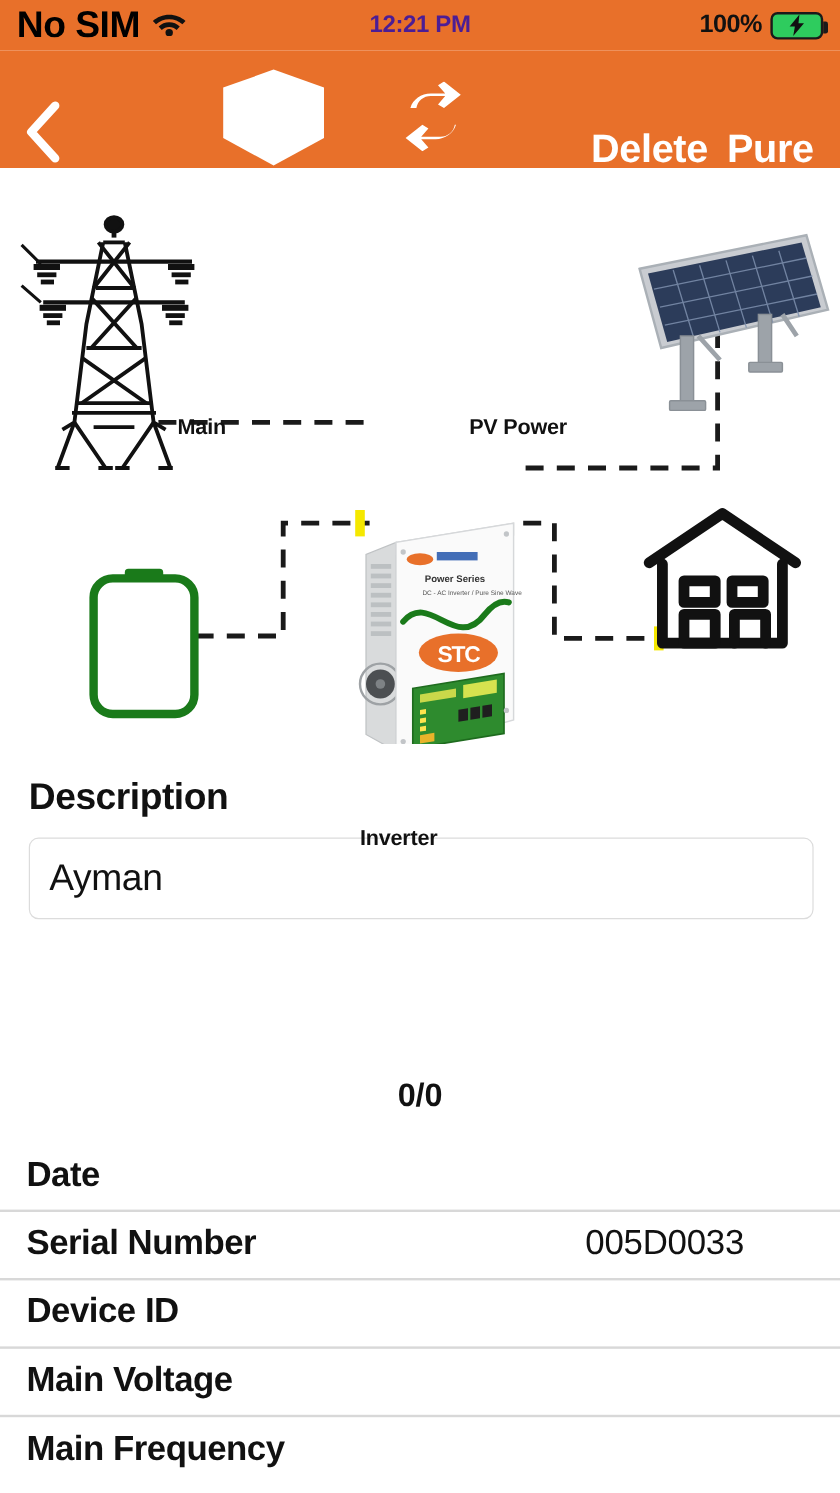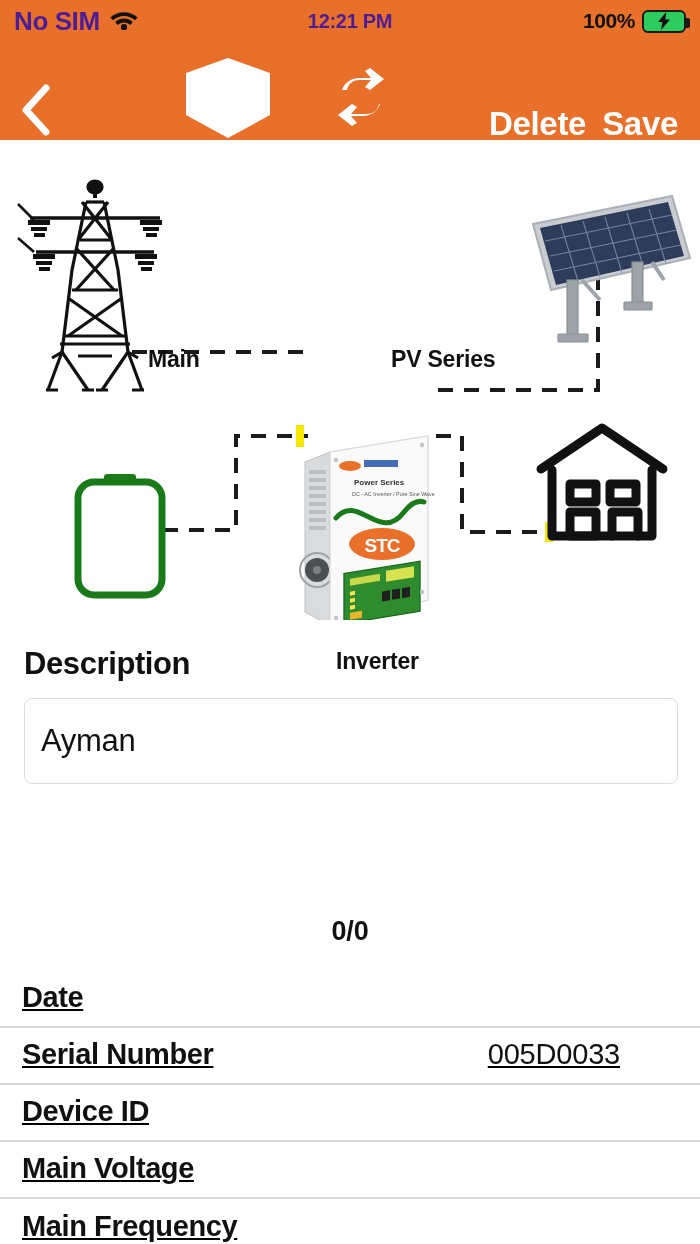--- a/index.html
+++ b/index.html
@@ -11,21 +11,21 @@
   }
   .screen { width: 700px; height: 1244px; position: relative; background:#fff; }
 
   
   .statusbar {
     height: 42px; background: #E8702A;
     display: flex; align-items: center;
     padding: 0 14px; position: relative;
   }
   .sb-left { display:flex; align-items:center; gap:9px; }
-  .sb-carrier { font-size: 26px; font-weight: 700; color:#4c1d95; letter-spacing:-0.4px; }
+  .sb-carrier { font-size: 31px; font-weight: 700; color:#000000; letter-spacing:-0.4px; }
   .wifi-icon { display:block; }
   .sb-time {
     position:absolute; left:0; right:0; text-align:center;
     font-size: 20px; font-weight: 700; color:#4c1d95; letter-spacing:-0.3px;
     pointer-events:none;
   }
   .sb-right { margin-left:auto; display:flex; align-items:center; gap:7px; z-index:2; }
   .sb-battpct { font-size: 21px; font-weight: 600; color:#111; letter-spacing:-0.4px; }
   .batt {
     width: 44px; height: 23px; border: 2.5px solid #1a1a1a;
@@ -53,47 +53,47 @@
   .nav-btn {
     color:#fff; font-size: 33px; font-weight: 600; letter-spacing:-0.3px;
     background:none; border:none; cursor:pointer; font-family:inherit;
     line-height:1;
   }
 
   
   .diagram { position: relative; width: 700px; height: 480px; background:#fff; }
   .diagram svg { position:absolute; inset:0; }
   .dlabel {
-    position:absolute; font-size: 23px; font-weight: 700; color:#111;
+    position:absolute; font-size: 18px; font-weight: 700; color:#111;
     letter-spacing:-0.2px; white-space:nowrap;
   }
   .lbl-main { left: 148px; top: 206px; }
   .lbl-pv   { left: 391px; top: 206px; }
-  .lbl-inv  { left: 300px; top: 508px; margin-left: 36px; }
+  .lbl-inv  { left: 300px; top: 548px; }
 
   
   .desc-wrap { padding: 26px 22px 0 24px; }
   .desc-label {
     font-size: 31px; font-weight: 700; color:#111;
     letter-spacing:-0.4px; margin-bottom: 16px;
   }
   .desc-input {
-    width: 654px; height: 86px;
+    width: 654px; height: 68px;
     border: 1px solid #DCDCDC; border-radius: 8px;
     background: #fff; font-family: inherit;
     font-size: 31px; color: #111; padding: 0 16px;
     outline: none; letter-spacing:-0.3px;
   }
 
   
   .counter {
     text-align:center; font-size: 27px; font-weight: 700;
     color:#111; margin-top: 132px; letter-spacing:-0.2px;
   }
-  .table { margin-top: 24px; text-decoration: underline; }
+  .table { margin-top: 24px; }
   .trow {
     display:flex; align-items:center; justify-content:space-between;
     padding: 10px 22px 12px 22px; min-height: 56px;
     border-bottom: 2px solid #D8D8D8;
   }
   .trow:first-child { border-top: none; }
   .trow.no-border { border-bottom: none; }
   .tkey {
     font-size: 29px; font-weight: 700; color:#111; letter-spacing:-0.4px;
   }
@@ -148,21 +148,21 @@
       <span>
         <svg width="62" height="58" viewBox="0 0 62 58">
           <path d="M12 22c2-7 9-12 17-12h12l-6-7 5-3 14 11-14 11-5-3 6-7H29c-6 0-11 4-12 10z" fill="#fff"></path>
           <path d="M50 36c-2 7-9 12-17 12H21l6 7-5 3L8 47l14-11 5 3-6 7h16c6 0 11-4 12-10z" fill="#fff"></path>
         </svg>
       </span>
     </div>
 
     <div class="nav-actions">
       <button class="nav-btn">Delete</button>
-      <button class="nav-btn">Save</button>
+      <button class="nav-btn">Pure</button>
     </div>
   </div>
 
   <div class="diagram">
     <svg width="700" height="480" viewBox="0 0 700 480">
 
       <g stroke="#1a1a1a" stroke-width="4" fill="none" stroke-dasharray="15 11">
 
         <path d="M132 212 L305 212"></path>
 
@@ -300,21 +300,21 @@
         <path d="M541 329 L602 288 L663 329"></path>
         <path d="M552 330 L552 396 L652 396 L652 330"></path>
         <rect x="570" y="344" width="26" height="18"></rect>
         <rect x="610" y="344" width="26" height="18"></rect>
         <rect x="570" y="372" width="26" height="24"></rect>
         <path d="M612 396 L612 372 L638 372 L638 396"></path>
       </g>
     </svg>
 
     <span class="dlabel lbl-main">Main</span>
-    <span class="dlabel lbl-pv">PV Series</span>
+    <span class="dlabel lbl-pv">PV Power</span>
     <span class="dlabel lbl-inv">Inverter</span>
   </div>
 
   <div class="desc-wrap">
     <div class="desc-label">Description</div>
     <input class="desc-input" type="text" value="Ayman" style="">
   </div>
 
   <div class="counter">0/0</div>
 

